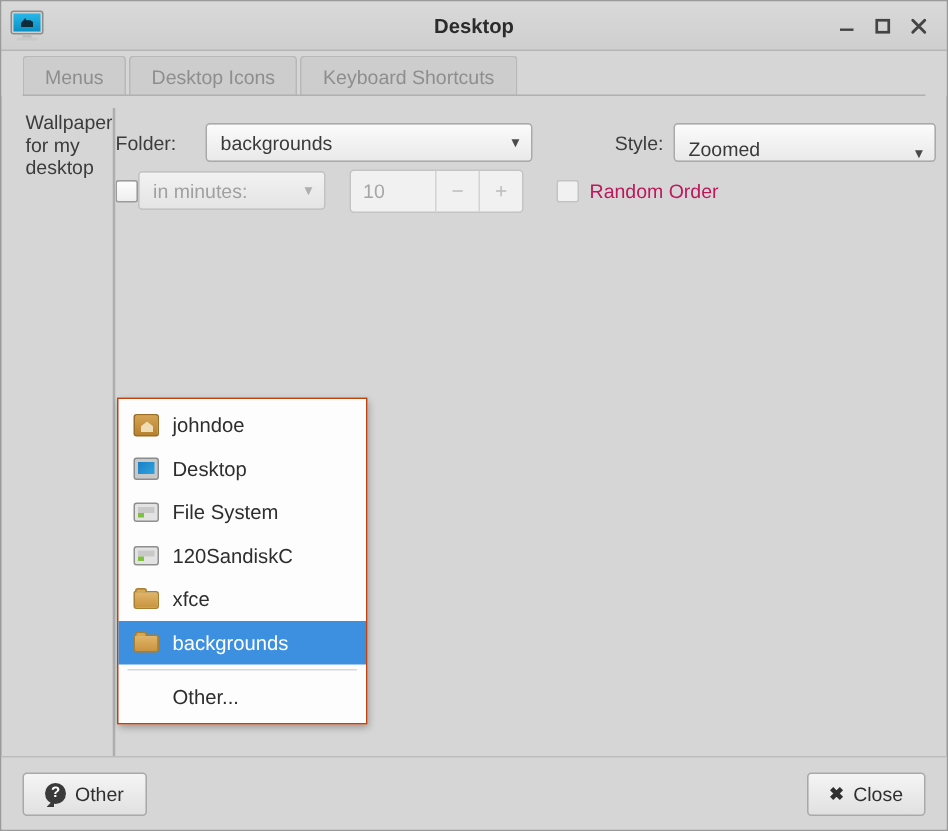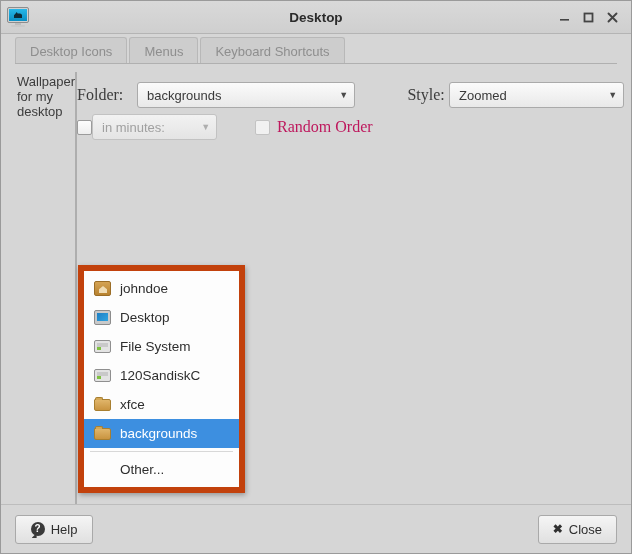--- a/index.html
+++ b/index.html
@@ -79,30 +79,30 @@
   .w8 .dia2{border-color:rgba(190,170,200,.30);}
 
   .vscroll{position:absolute;right:1px;top:1px;bottom:1px;width:13px;background:#f0f0f0;
            border-left:1px solid #dcdcdc;box-sizing:border-box;}
   .vthumb{position:absolute;left:3px;width:7px;background:#8f8f8f;border-radius:4px;
           top:52%;height:40%;}
 
   
   .opts{flex:0 0 auto;padding:8px 0 4px 0;}
   .row{display:flex;align-items:center;height:30px;}
-  .lbl{font-size:16px;color:#3c3c3c;font-family:Liberation Serif, serif;}
+  .lbl{font-size:13px;color:#3c3c3c;}
   .lbl.dim{color:#be185d;}
   .combo{height:26px;border:1px solid #aaa;border-radius:3px;
          background:linear-gradient(#fbfbfb,#e9e9e9);display:flex;align-items:center;
          padding:0 6px 0 9px;font-size:13px;color:#3a3a3a;box-sizing:border-box;cursor:default;}
   .combo .arw{margin-left:auto;font-size:9px;color:#4a4a4a;}
   .combo.dim{color:#a0a0a0;background:linear-gradient(#f2f2f2,#e4e4e4);border-color:#c2c2c2;}
   .combo.dim .arw{color:#aeaeae;}
   #folder-combo{width:218px;}
-  #style-combo{width:175px;}
+  #style-combo{width:175px;align-items:flex-end;}
   #interval-combo{width:125px;}
 
   .swatch-btn{width:45px;height:31px;border:1px solid #a8a8a8;border-radius:3px;
               background:linear-gradient(#f4f4f4,#e2e2e2);display:flex;align-items:center;
               justify-content:center;cursor:default;box-sizing:border-box;}
   .swatch{width:33px;height:21px;border:1px solid #9a9a9a;box-sizing:border-box;}
 
   .cbx{width:15px;height:15px;border:1px solid #9b9b9b;border-radius:2px;
        background:linear-gradient(#fdfdfd,#eee);display:inline-flex;align-items:center;
        justify-content:center;box-sizing:border-box;flex:0 0 15px;cursor:default;}
@@ -123,21 +123,21 @@
        justify-content:center;gap:6px;font-size:13px;color:#2f2f2f;cursor:default;box-sizing:border-box;}
   .bi{font-size:12px;color:#303030;font-weight:bold;display:inline-block;}
   .qmark{width:14px;height:14px;border-radius:50%;background:#3a3a3a;color:#fff;
          font-size:10px;font-weight:bold;display:flex;align-items:center;justify-content:center;
          line-height:1;position:relative;}
   .qmark:after{content:"";position:absolute;left:1px;bottom:-2px;width:5px;height:5px;
                background:#3a3a3a;clip-path:polygon(0 100%,100% 0,100% 100%);}
 
   
   .menu{position:absolute;left:77px;top:264px;width:167px;background:#fdfdfd;
-        border:6px solid #c2410c;box-shadow:1px 2px 5px rgba(0,0,0,.30);z-index:40;
+        border:1px solid #c2410c;box-shadow:1px 2px 5px rgba(0,0,0,.30);z-index:40;
         padding:3px 0;box-sizing:border-box;}
   .mitem{height:29px;display:flex;align-items:center;padding:0 10px;gap:9px;
          font-size:13.5px;color:#2e2e2e;cursor:default;box-sizing:border-box;}
   .mitem.hl{background:#3d8fe0;color:#fff;}
   .msep{height:1px;background:#d8d8d8;margin:3px 6px;}
   .micon{width:17px;height:17px;flex:0 0 17px;position:relative;}
 
   
   .ic-home{position:absolute;inset:1px 0;background:linear-gradient(#d4a354,#b8822f);
            border:1px solid #9b6d26;border-radius:2px;box-sizing:border-box;}
@@ -185,22 +185,22 @@
       </div>
       <div class="win-btn">
         <svg width="11" height="11" viewBox="0 0 11 11">
             <path d="M1.5 1.5 L9.5 9.5 M9.5 1.5 L1.5 9.5" stroke="#444" stroke-width="1.9" stroke-linecap="round"></path>
           </svg>
       </div>
     </div>
   </div>
 
   <div class="tabrow">
+    <div class="tab">Menus</div>
     <div class="tab">Desktop Icons</div>
-    <div class="tab">Menus</div>
     <div class="tab">Keyboard Shortcuts</div>
   </div>
 
   <div class="content">
 
     <div class="section-label">Wallpaper for my desktop</div>
 
     <div class="wall-frame">
       <div class="wall-scroll">
         <div class="wall-grid">
@@ -295,31 +295,36 @@
       </div>
 
 
       <div class="row" style="height:34px">
         <div class="cbx"></div>
         <div class="combo dim" id="interval-combo">
           <span>in minutes:</span>
           <span class="arw">▼</span>
         </div>
         <div style="width:16px"></div>
+        <div class="spin">
+          <div class="val">10</div>
+          <div class="sbtn">−</div>
+          <div class="sbtn">+</div>
+        </div>
         <div style="width:22px"></div>
         <div class="cbx dim"></div>
         <div class="lbl dim" style="margin-left:7px">Random Order</div>
       </div>
     </div>
   </div>
 
   <div class="btnbar">
     <div class="btn">
       <span class="qmark">?</span>
-      <span>Help</span>
+      <span>Other</span>
     </div>
     <div style="flex:1"></div>
     <div class="btn">
       <span class="bi">✖</span>
       <span>Close</span>
     </div>
   </div>
 
   <div class="menu">
     <div class="mitem">

